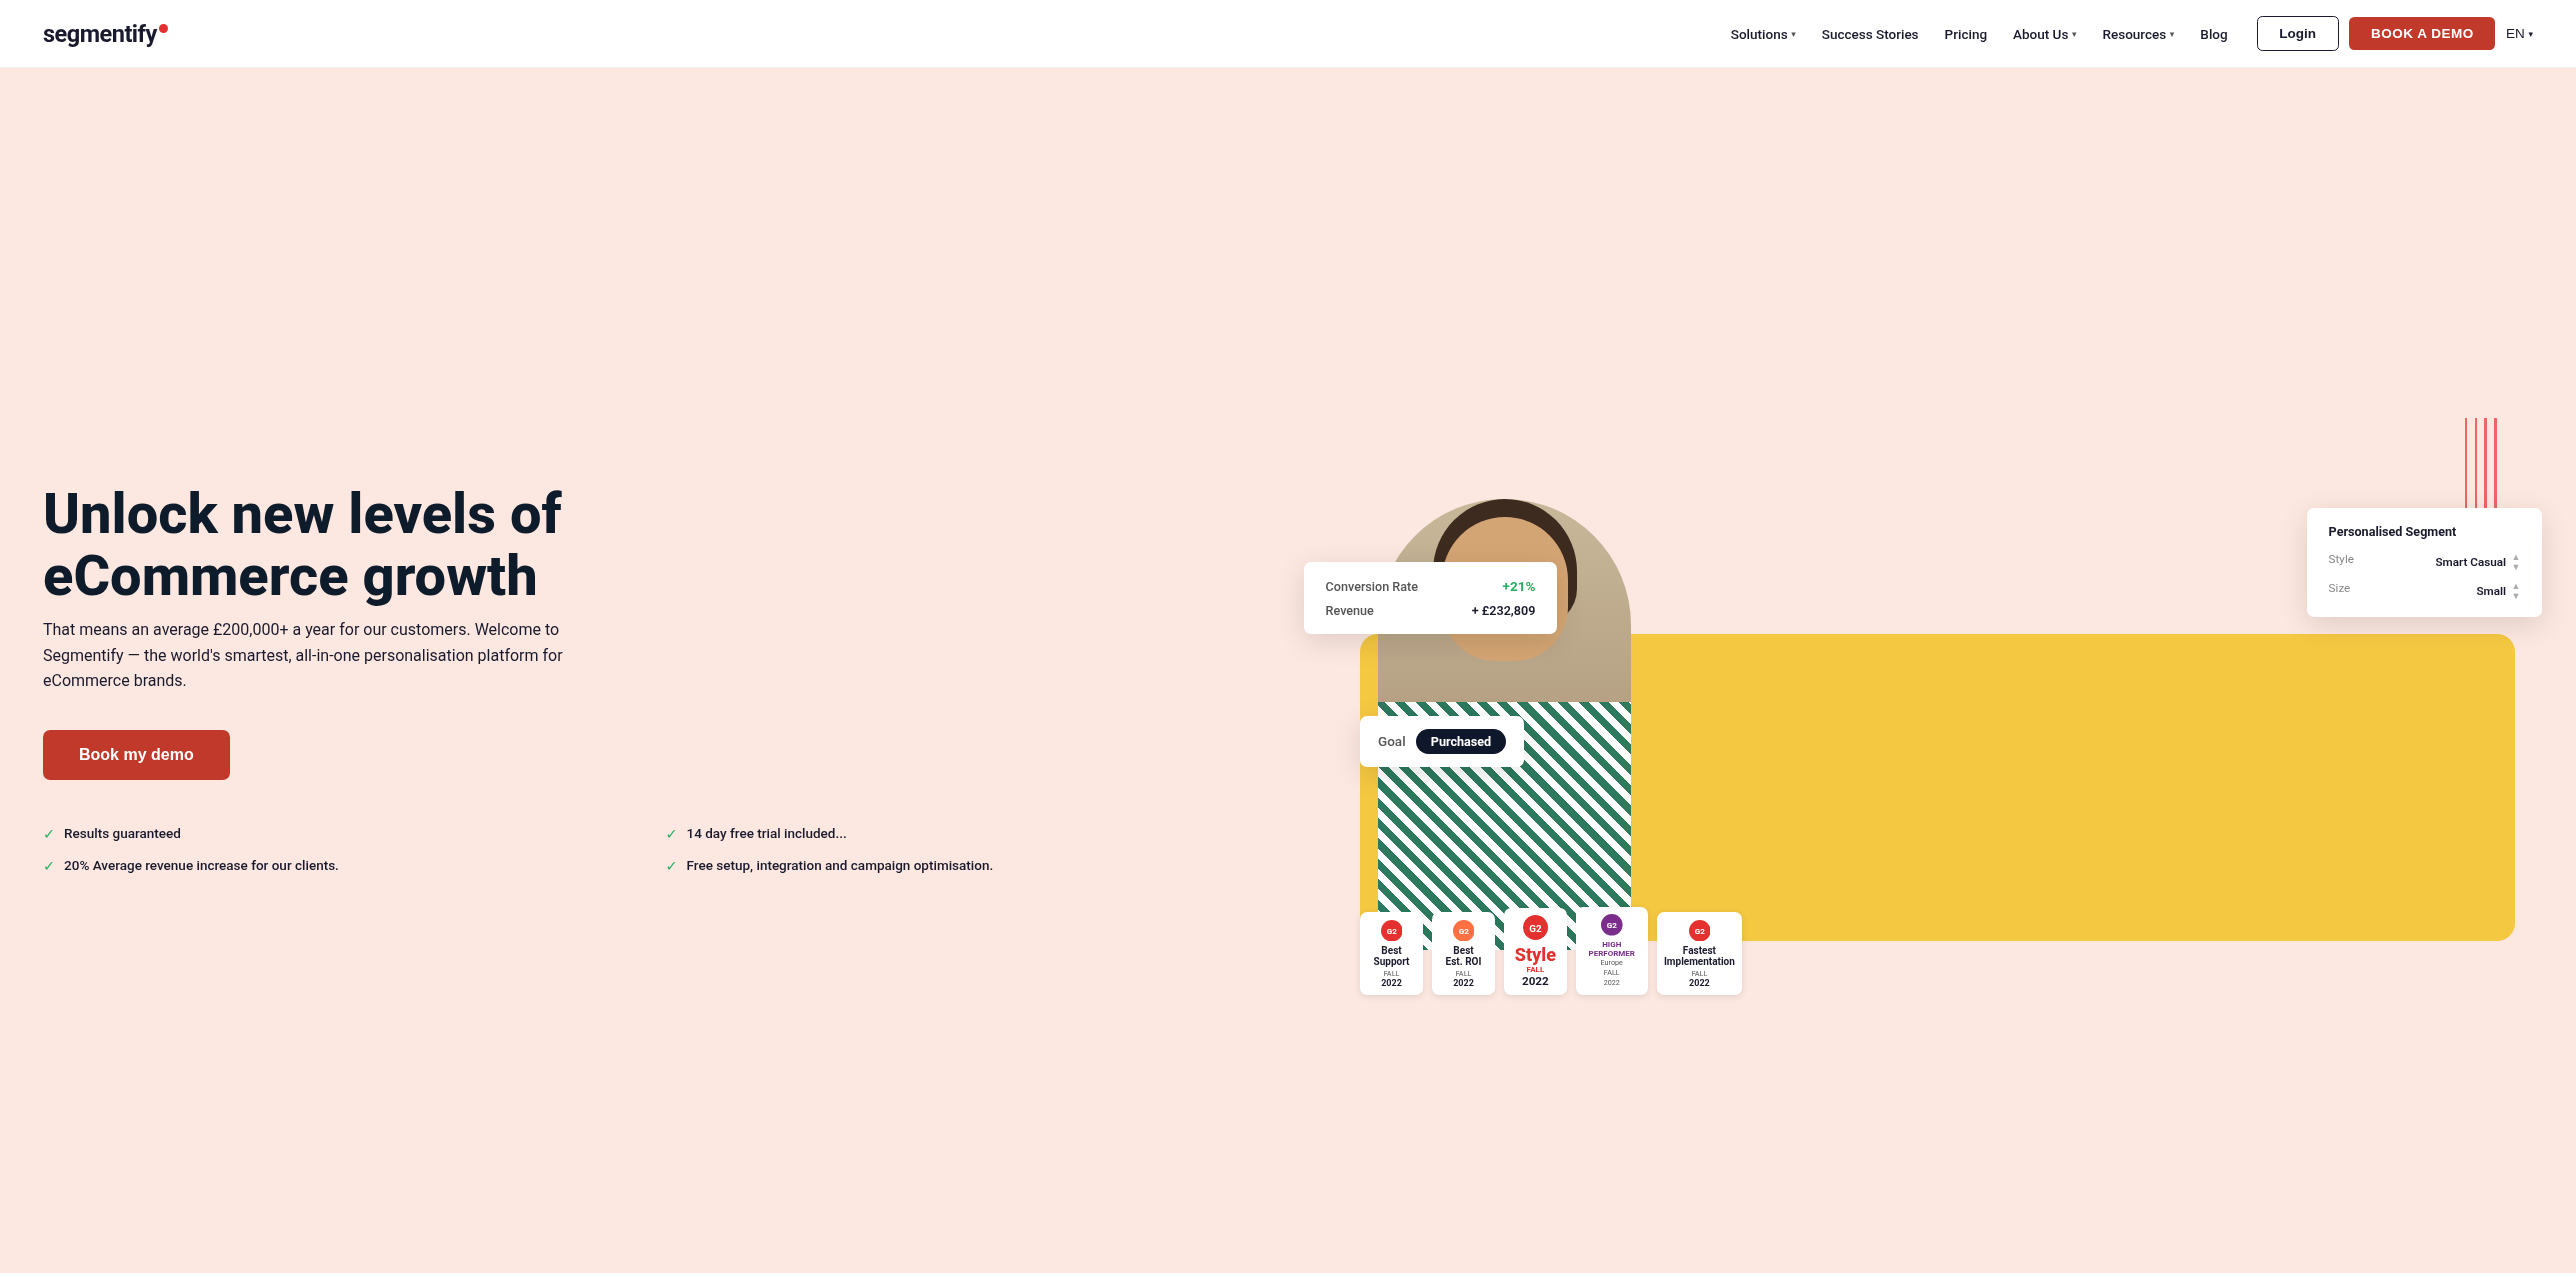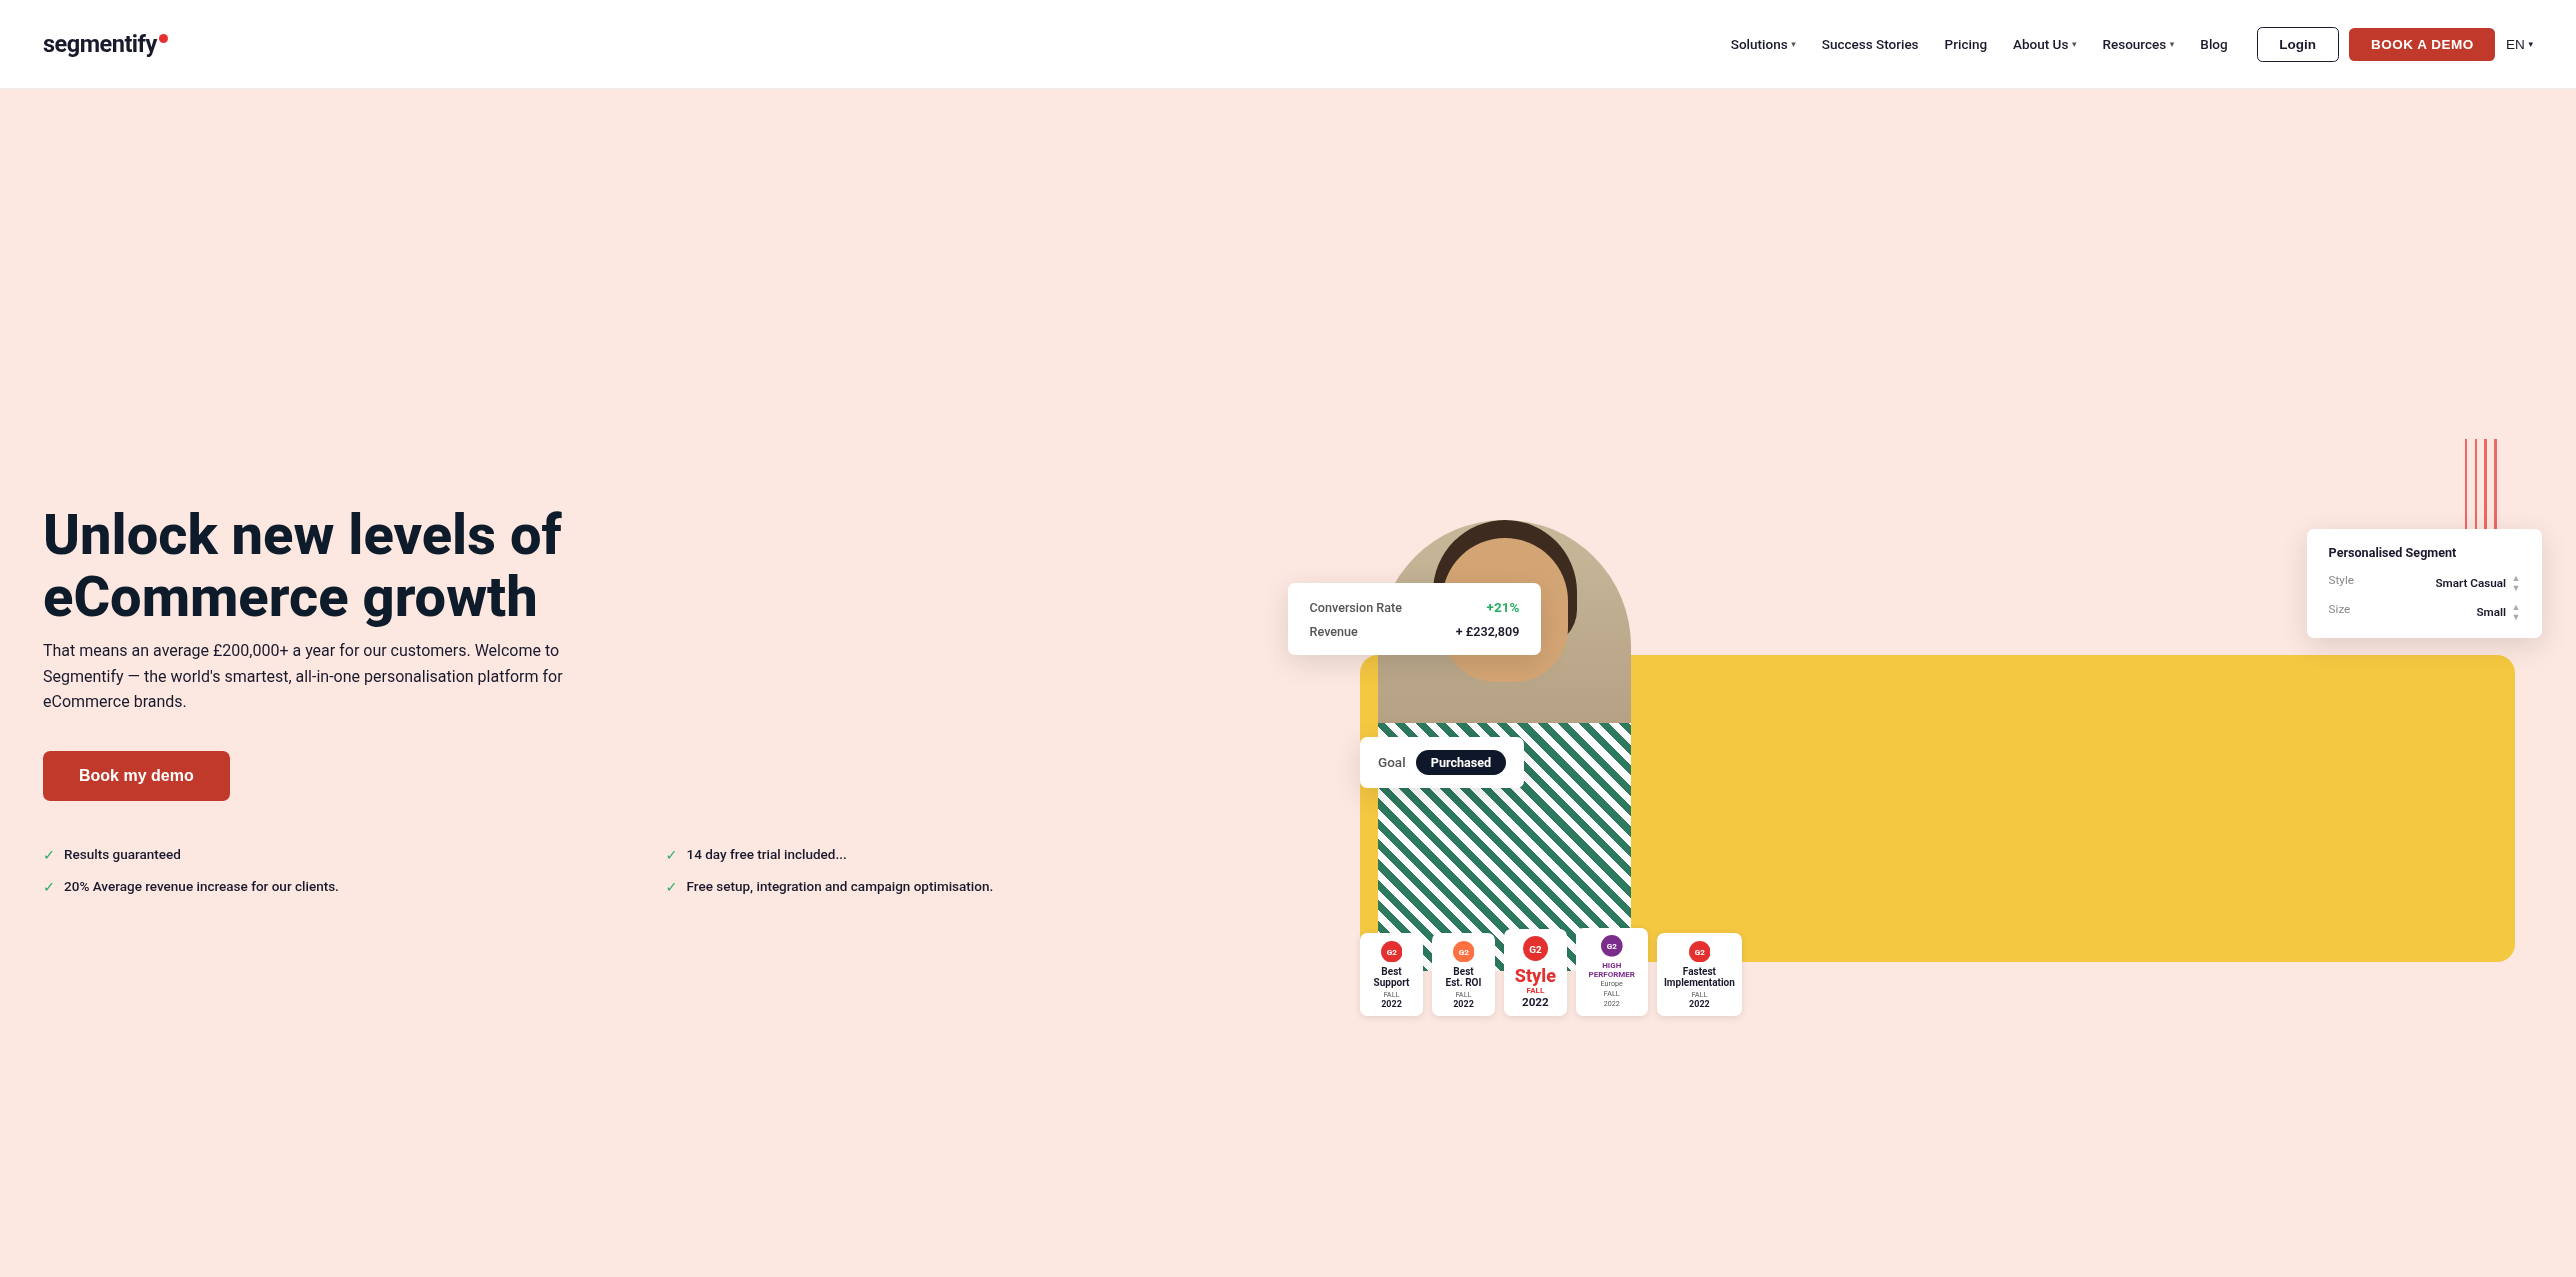--- a/index.html
+++ b/index.html
@@ -4,21 +4,21 @@
   <style>
     *, *::before, *::after { box-sizing: border-box; margin: 0; padding: 0; }
     body { font-family: -apple-system, BlinkMacSystemFont, 'Segoe UI', Roboto, sans-serif; background: #fff; overflow-x: hidden; }
 
     
     nav {
       position: relative;
       display: flex;
       align-items: center;
       padding: 0 43px;
-      height: 89px;
+      height: 68px;
       background: #fff;
       border-bottom: 0.9px solid #eee;
       z-index: 10;
     }
     .nav-logo {
       display: flex;
       align-items: center;
       margin-right: auto;
     }
     .logo-text {
@@ -169,21 +169,21 @@
       background: #fff;
       border-radius: 7px;
       box-shadow: 0 7.2px 29px rgba(0,0,0,0.12);
       padding: 16px 21.6px;
       z-index: 5;
     }
 
     
     .card-conversion {
       top: 198px;
-      left: 0px;
+      left: 16px;
       min-width: 253px;
     }
     .card-conversion .row {
       display: flex;
       justify-content: space-between;
       align-items: center;
       margin-bottom: 9px;
     }
     .card-conversion .row:last-child { margin-bottom: 0; text-align: right; }
     .card-conversion .label {

